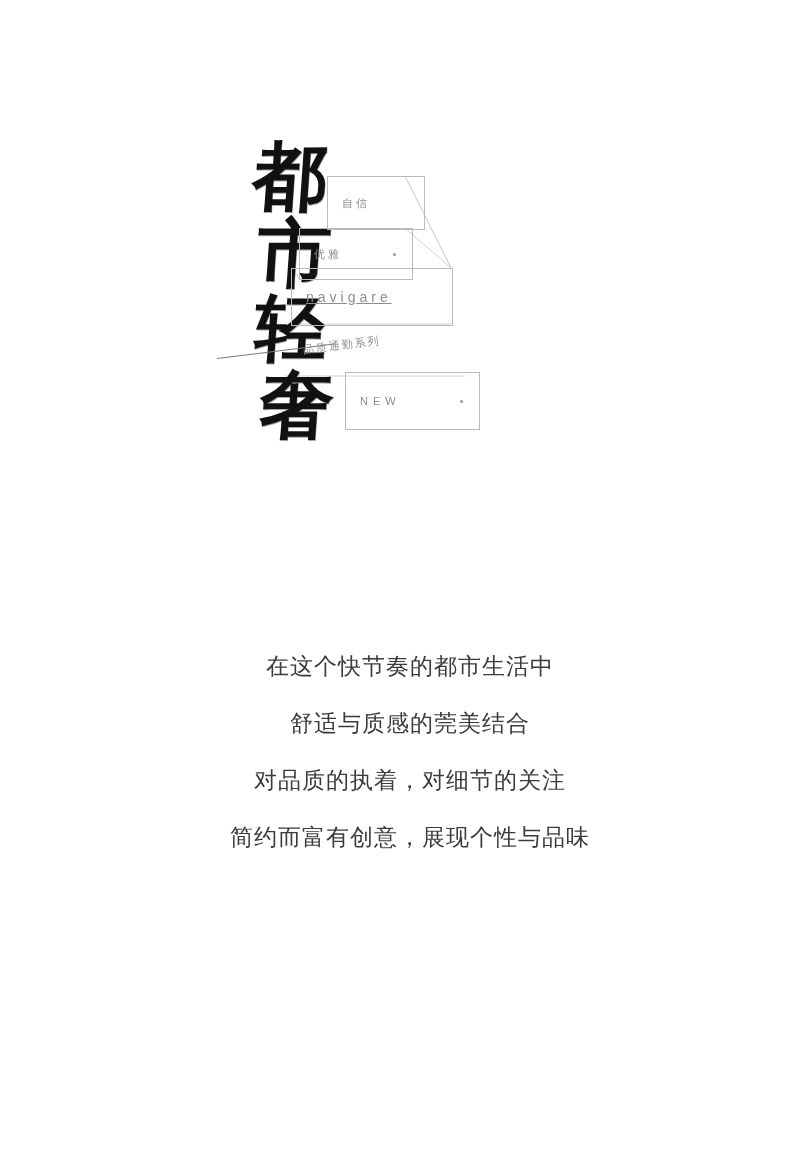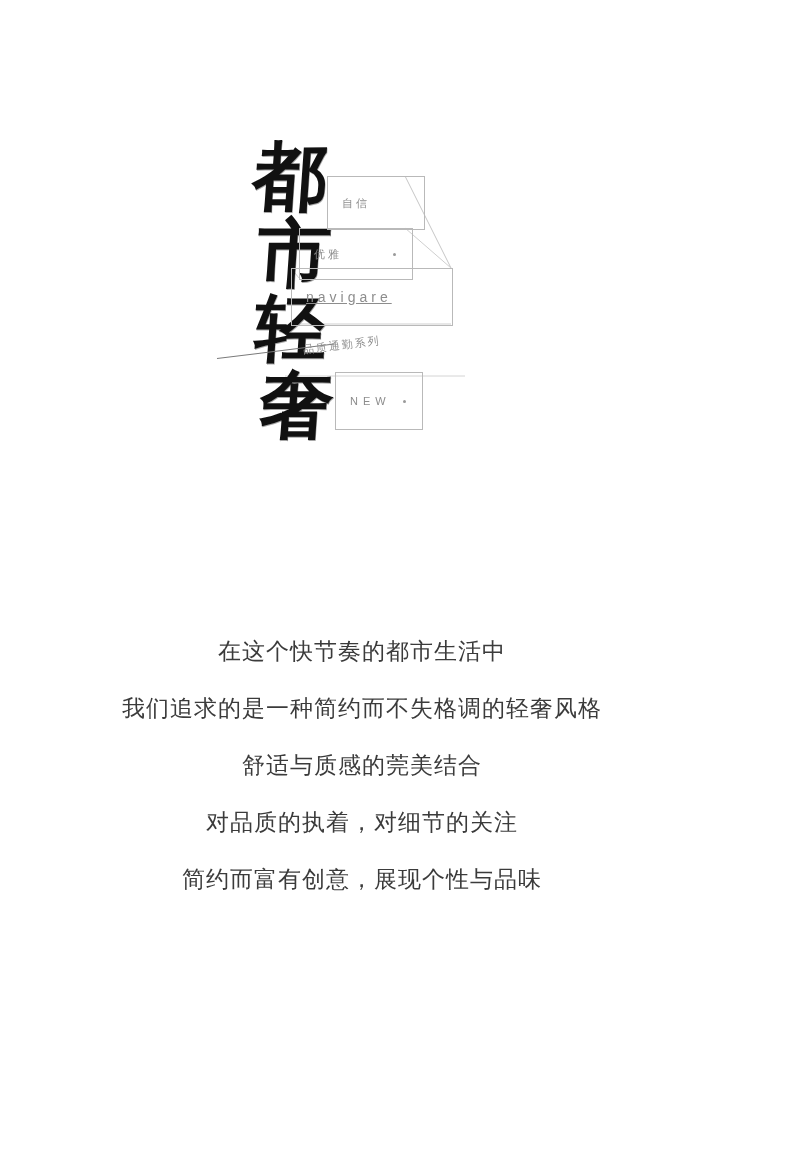--- a/index.html
+++ b/index.html
@@ -108,38 +108,39 @@
     border: none;
   }
   .box4 span.tx {
     left: 18px;
     font-size: 11px;
     letter-spacing: 2px;
     transform: translateY(-50%) rotate(-7deg);
     transform-origin: left center;
   }
   
-  .box5 { left: 120px; top: 232px; width: 86px; height: 56px; }
+  .box5 { left: 130px; top: 232px; width: 86px; height: 56px; padding-left: 47px; }
   .box5 span.tx { letter-spacing: 5px; font-size: 11px; }
 
   
   .persp {
     position: absolute;
     left: 0; top: 0;
     width: 360px; height: 360px;
     pointer-events: none;
   }
 
   
   .copy {
     position: absolute;
     left: 0;
-    top: 640px;
+    top: 655px;
     width: 724px;
     text-align: center;
+    padding-left: 48px;
   }
   .copy-line {
     font-family: "DejaVu Sans", sans-serif;
     font-size: 23px;
     color: #3b3b3b;
     letter-spacing: 1px;
     line-height: 1.0;
     margin: 0 0 34px 0;
     white-space: nowrap;
   }
@@ -189,17 +190,16 @@
     <div class="tag-box box5">
       <span class="tx">NEW</span>
       <span class="dot"></span>
     </div>
 
   </div>
 </div>
 
 <div class="copy">
   <p class="copy-line">在这个快节奏的都市生活中</p>
-  <p class="copy-line">我们追求的是一种简约而不失格调的轻奢风格</p>
   <p class="copy-line">舒适与质感的莞美结合</p>
   <p class="copy-line">对品质的执着，对细节的关注</p>
   <p class="copy-line">简约而富有创意，展现个性与品味</p>
 </div>
 
 </body></html>

